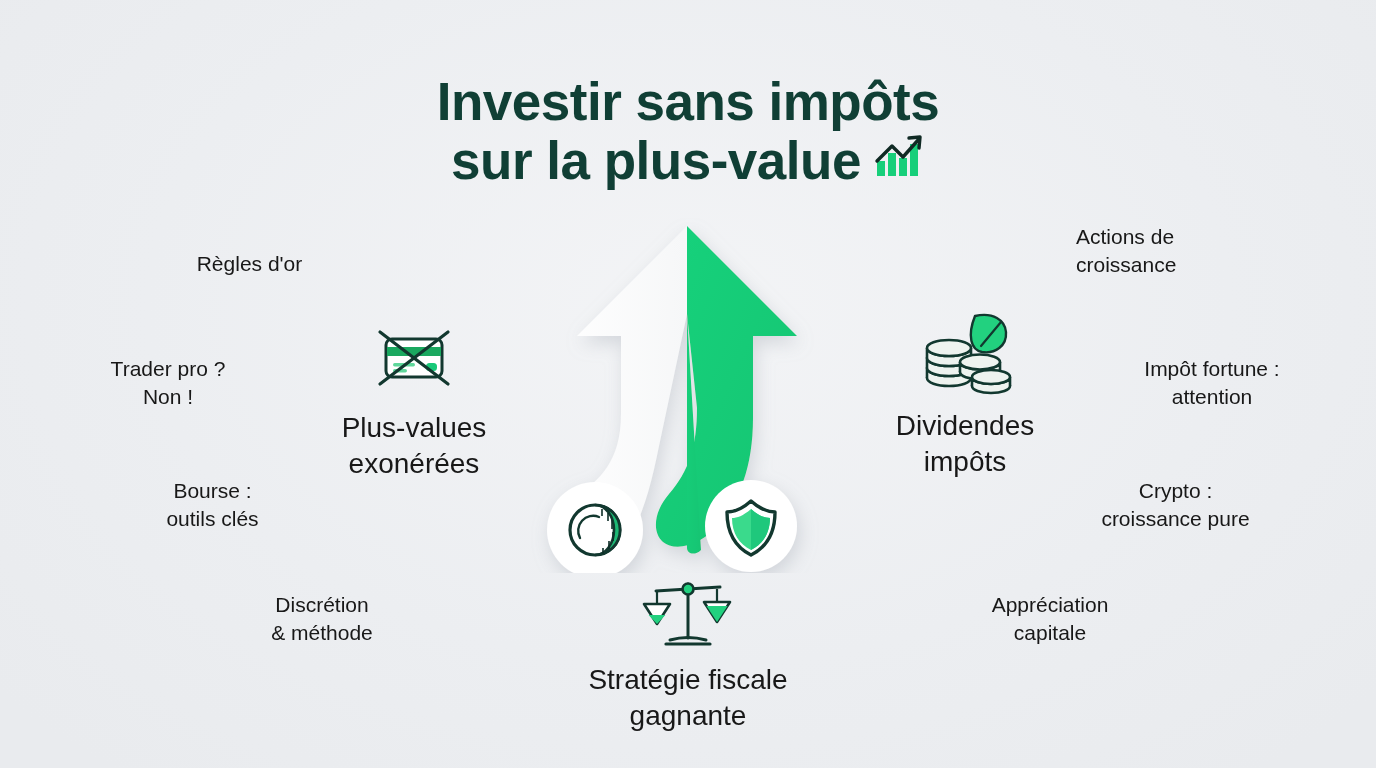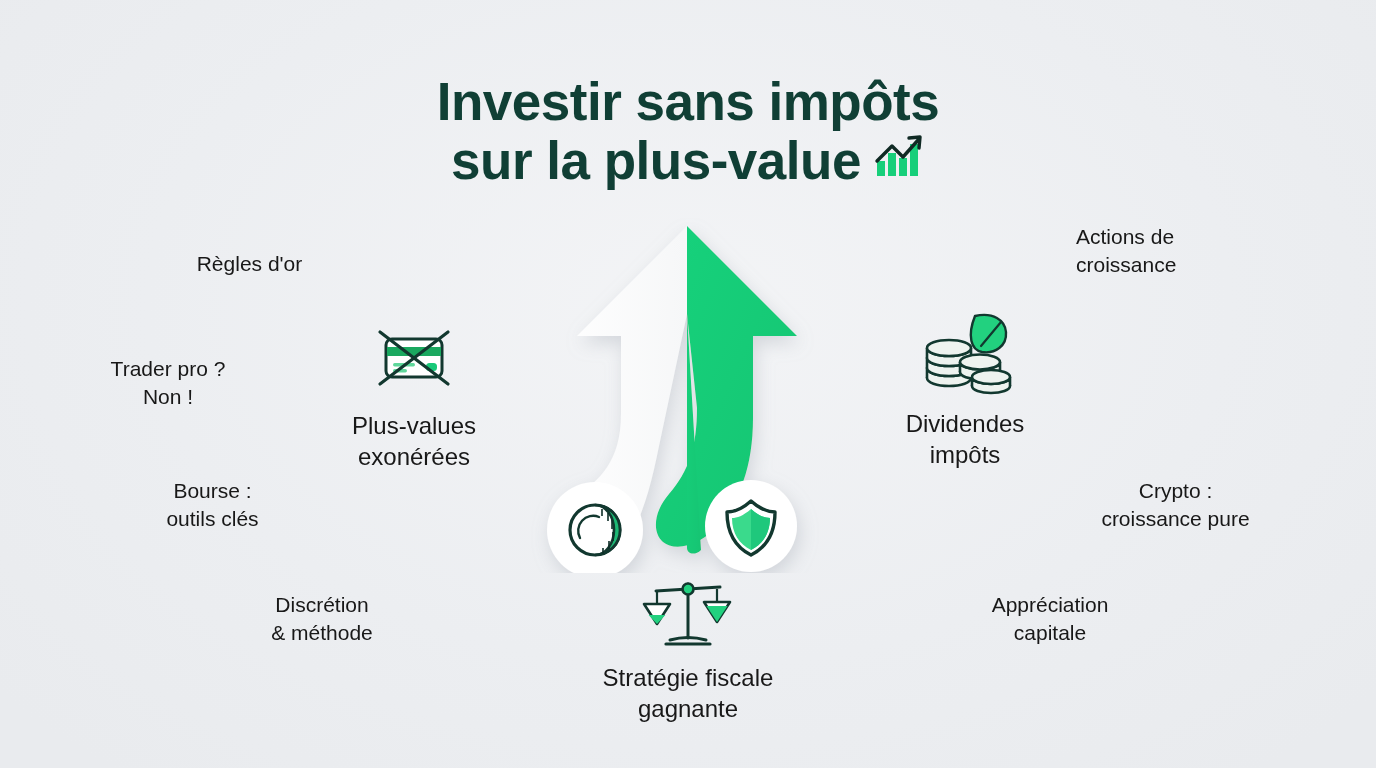--- a/index.html
+++ b/index.html
@@ -52,21 +52,21 @@
     width:230px;
     text-align:center;
   }
   .feature .ficon {
     display:block;
     margin:0 auto 12px auto;
     line-height:0;
   }
   .feature .flabel {
     color:#181818;
-    font-size:24px;
+    font-size:28px;
     line-height:1.3;
     white-space:pre-line;
   }
 
   
   #arrow-art {
     position:absolute;
     left:529px; top:218px;
     width:320px; height:355px;
   }
@@ -100,20 +100,22 @@
 
   <div class="label c" style="left:110px; top:477px; width:205px;">Bourse :
 outils clés</div>
 
   <div class="label c" style="left:222px; top:591px; width:200px;">Discrétion
 &amp; méthode</div>
 
   <div class="label" style="left:1076px; top:223px; width:230px;">Actions de
 croissance</div>
 
+  <div class="label c" style="left:1112px; top:355px; width:200px;">Impôt fortune :
+attention</div>
 
   <div class="label c" style="left:1068px; top:477px; width:215px;">Crypto :
 croissance pure</div>
 
   <div class="label c" style="left:950px; top:591px; width:200px;">Appréciation
 capitale</div>
 
   <div class="feature" style="left:299px; top:318px;">
     <span class="ficon">
       <svg width="88" height="80" viewBox="0 0 88 80">

